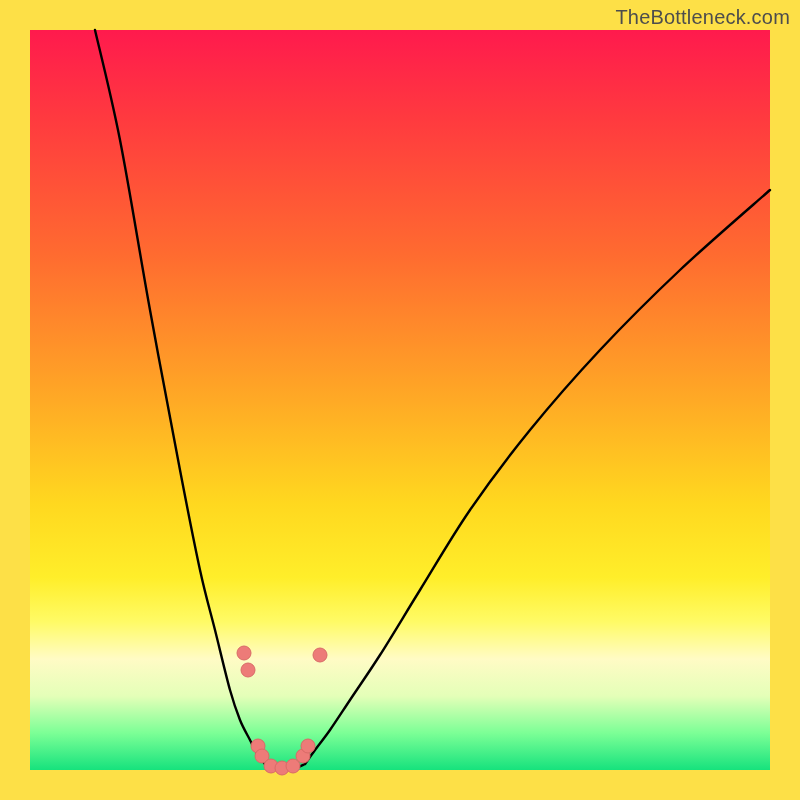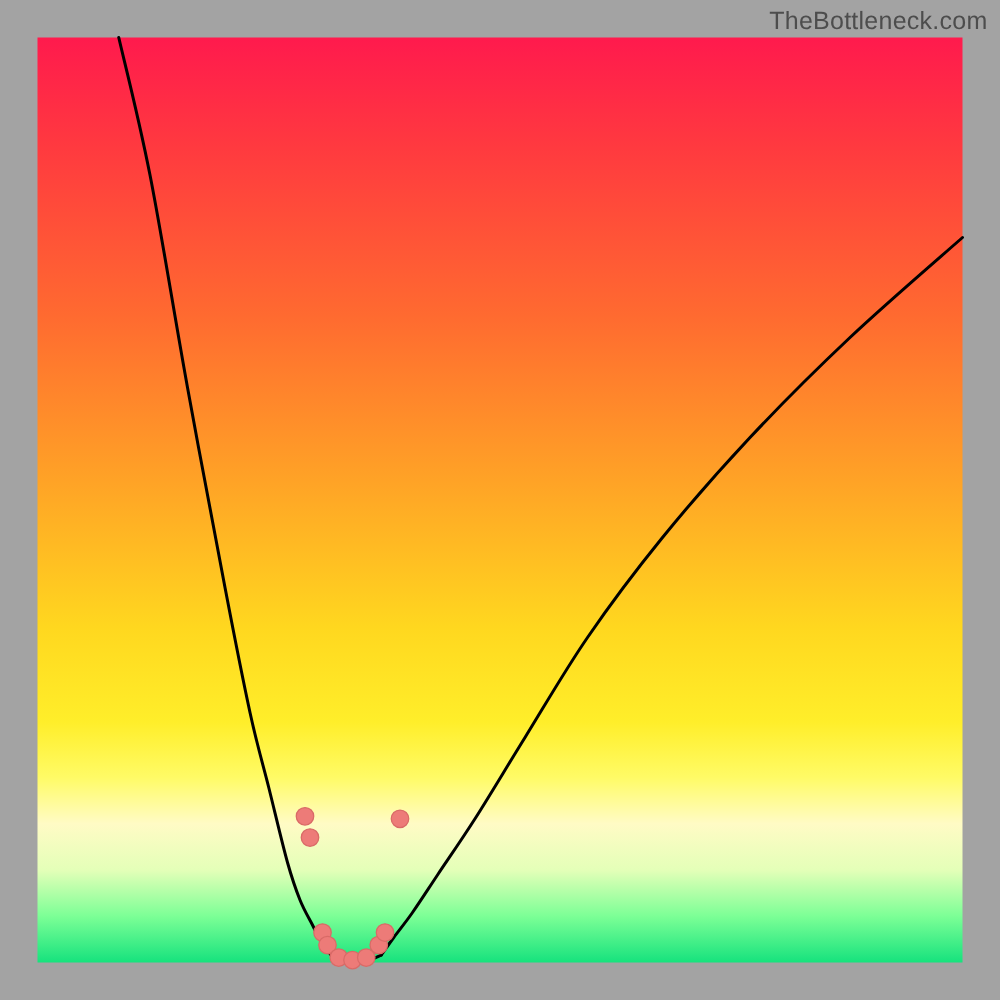--- a/index.html
+++ b/index.html
@@ -8,21 +8,21 @@
     width: 800px;
     height: 800px;
     overflow: hidden;
     background: #000;
     font-family: Arial, Helvetica, sans-serif;
   }
   .stage {
     position: relative;
     width: 800px;
     height: 800px;
-    background: #a3a3a3;
+    background: #fde047;
   }
   .plot-area {
     position: absolute;
     left: 30px;
     top: 30px;
     width: 740px;
     height: 740px;
     
     background: linear-gradient(
       to bottom,

